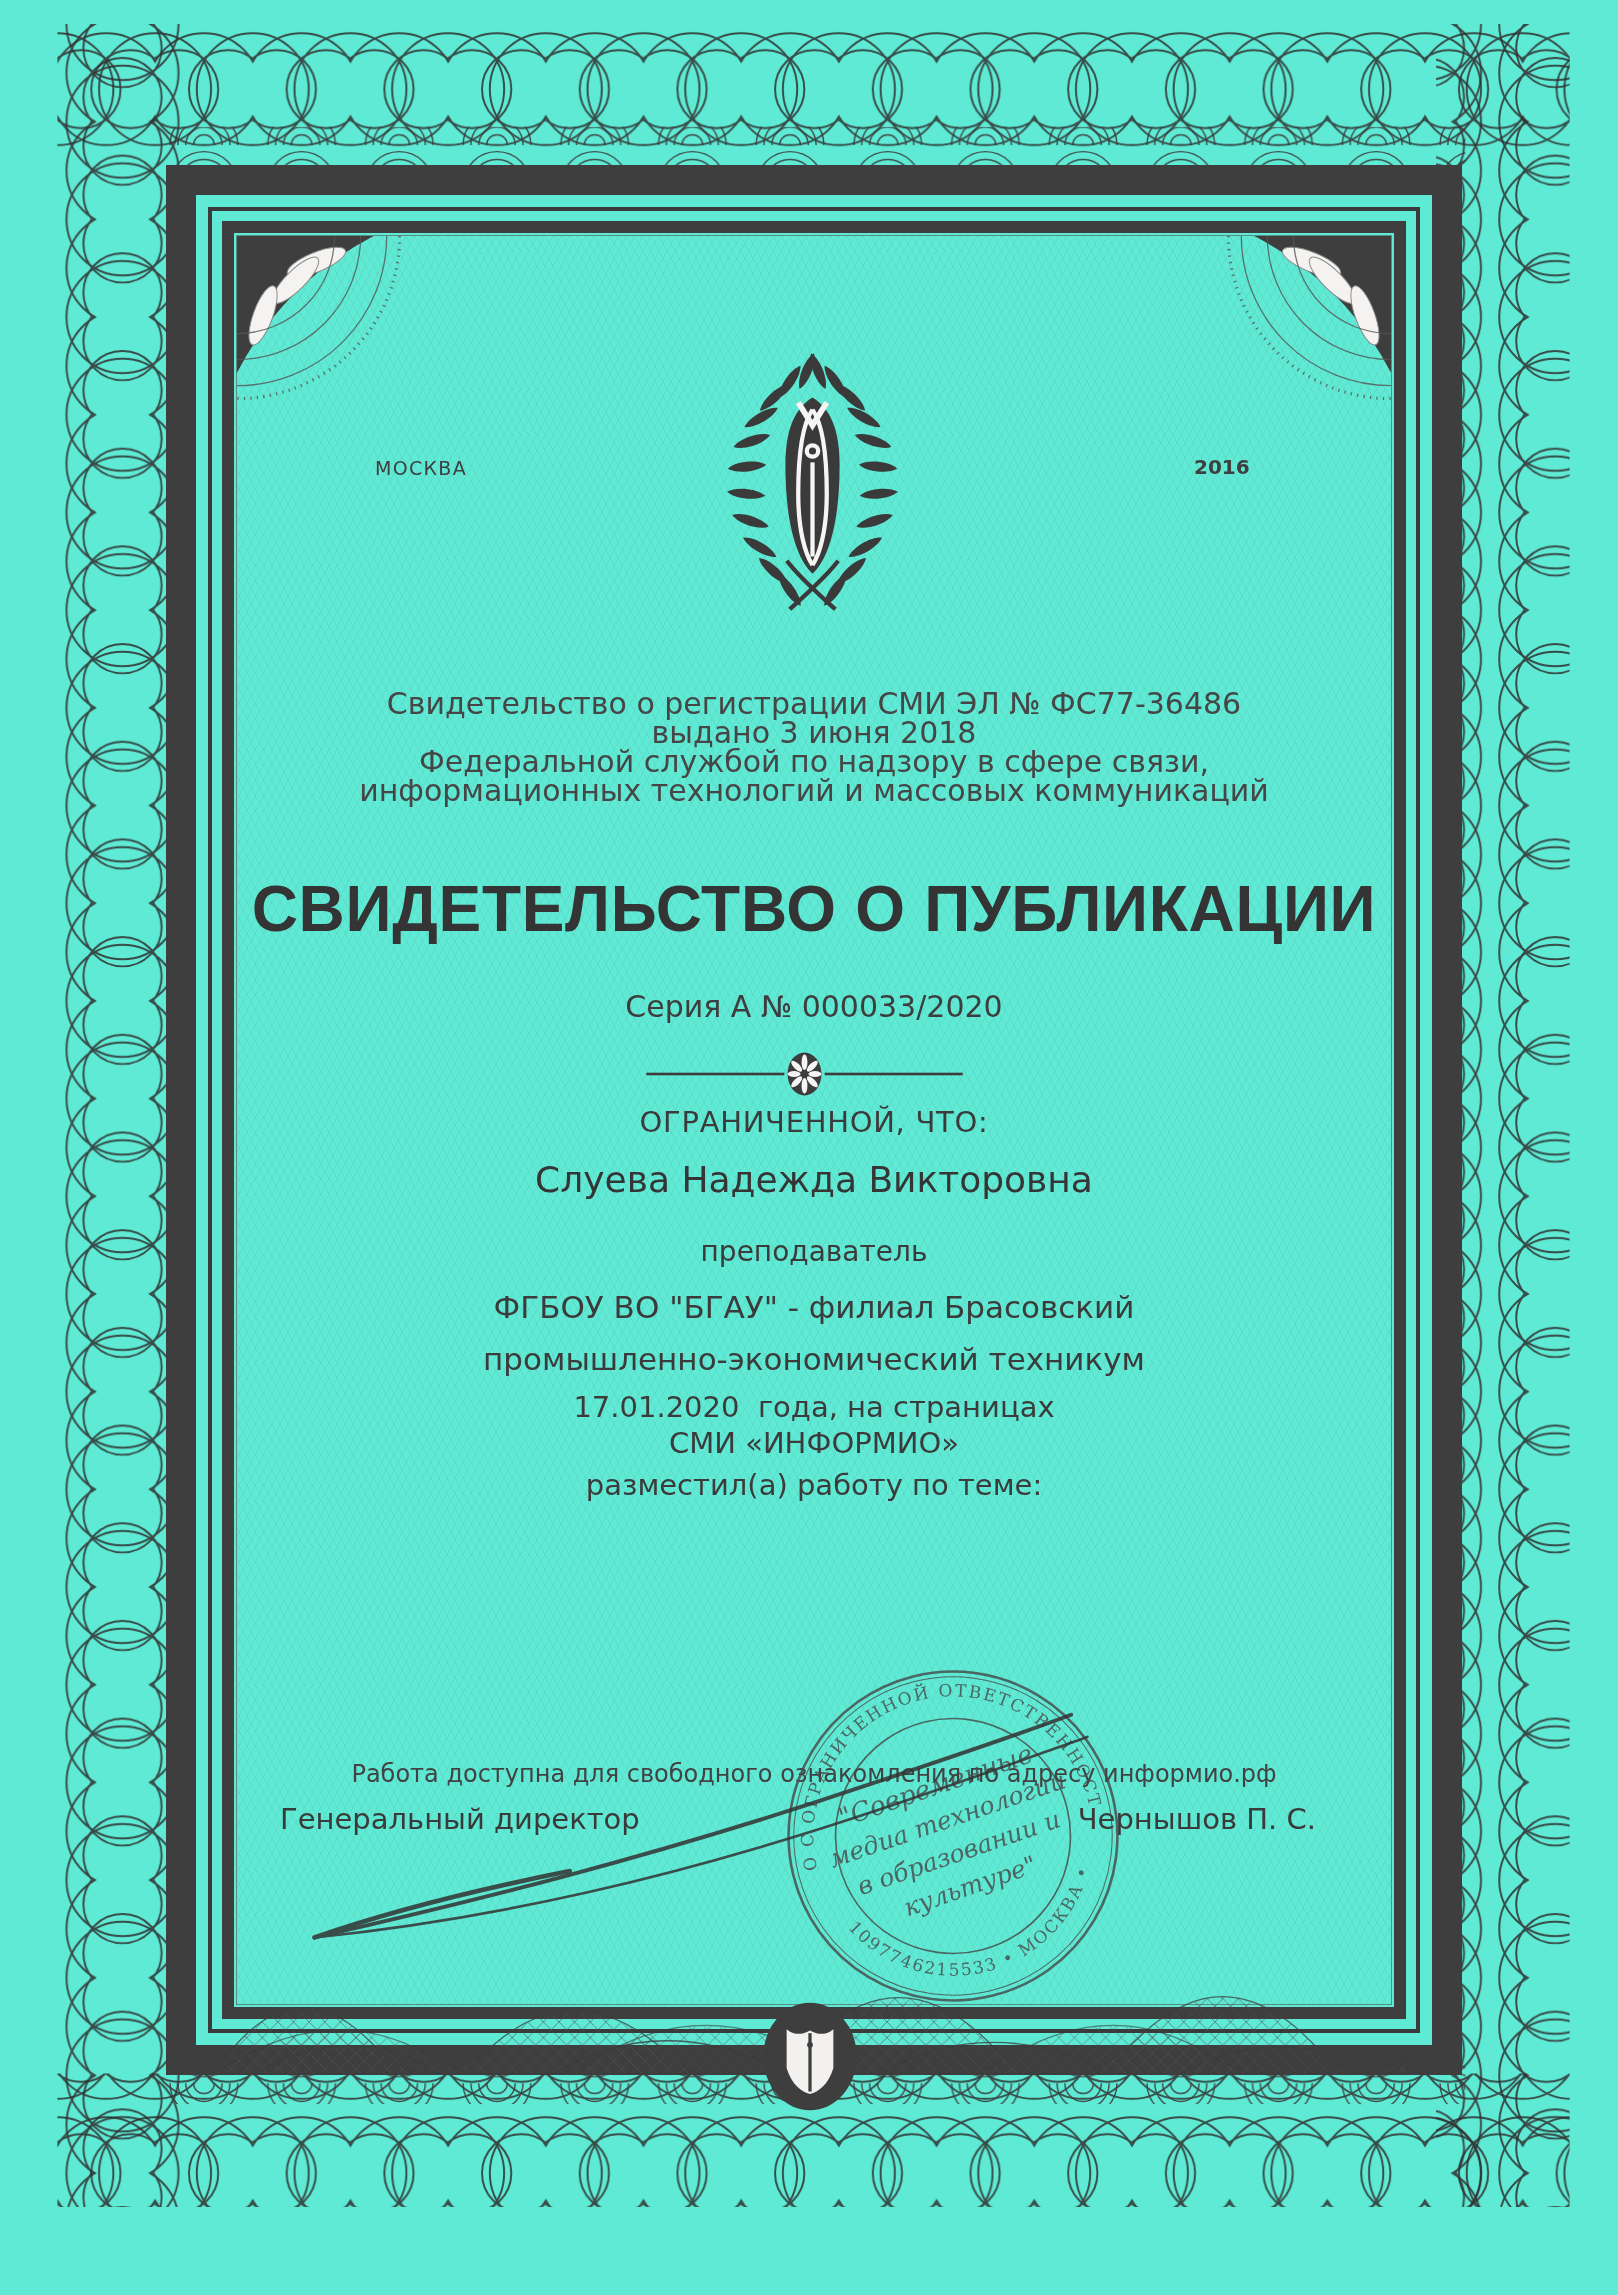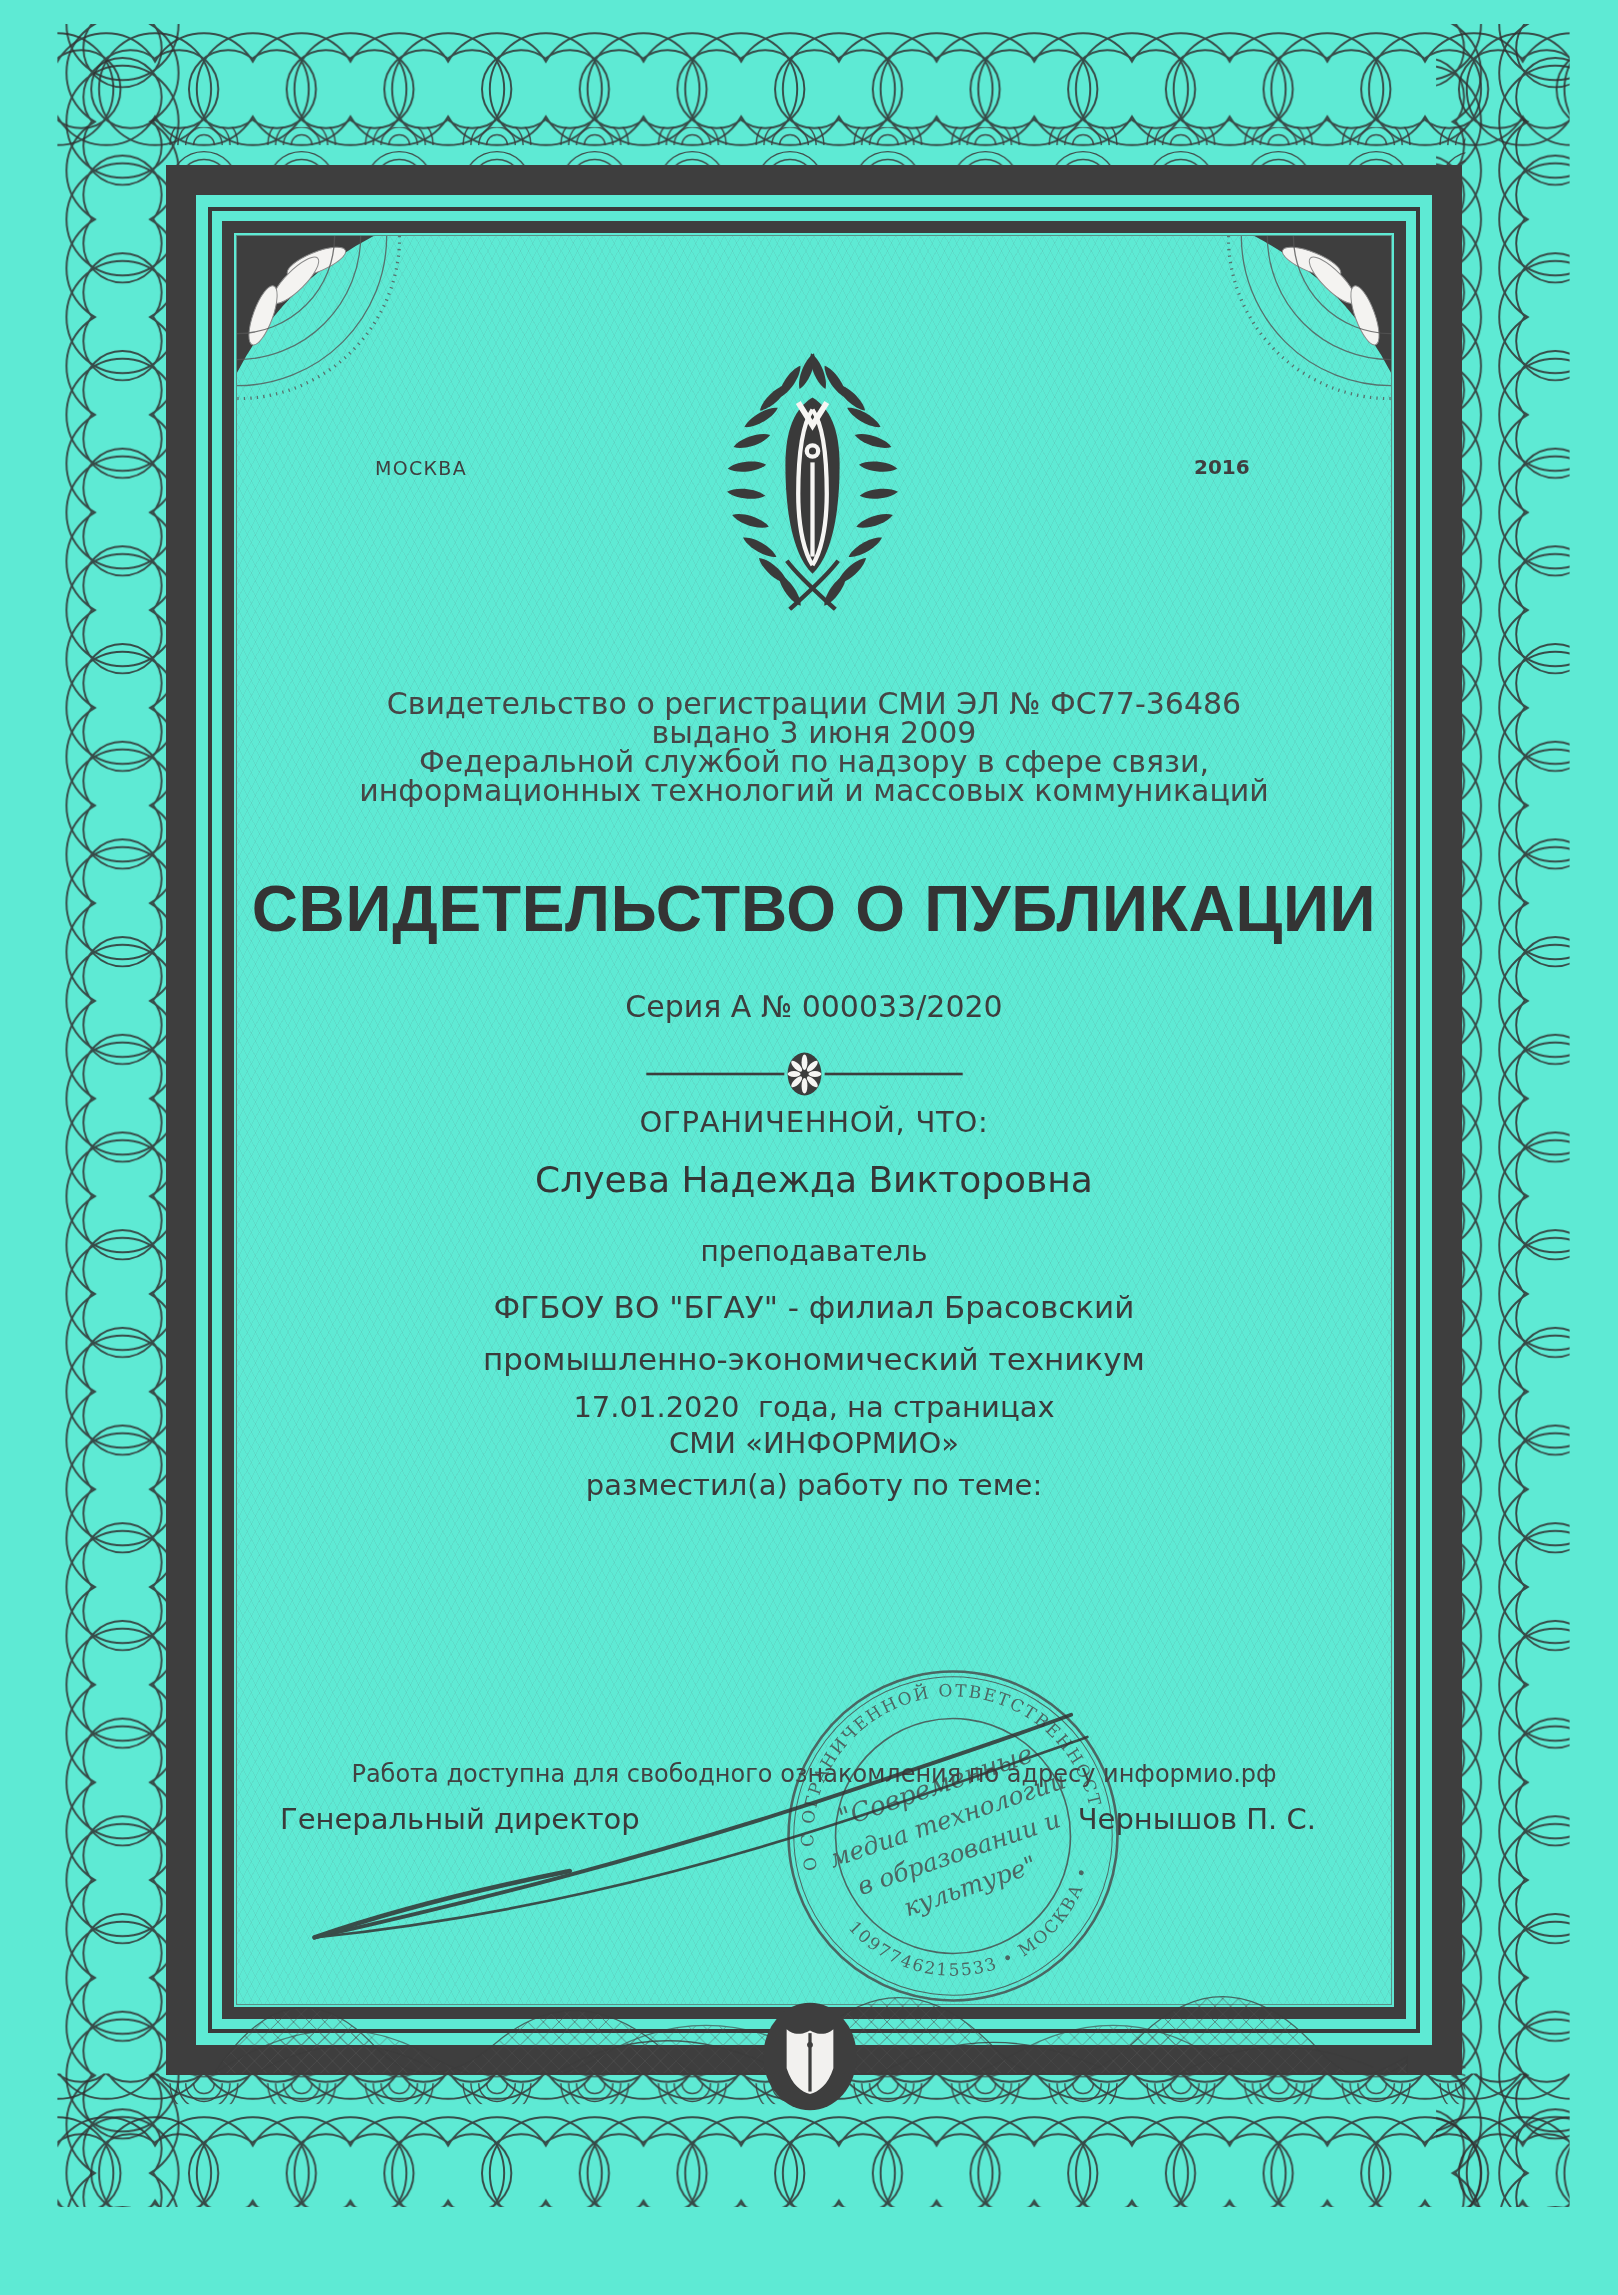--- a/index.html
+++ b/index.html
@@ -177,21 +177,21 @@
     <path d="M150,92 C136,112 130,150 130,210 C130,262 140,295 150,310" stroke="#f6f5f3" stroke-width="6" fill="none"></path>
     <path d="M150,92 C164,112 170,150 170,210 C170,262 160,295 150,310" stroke="#f6f5f3" stroke-width="6" fill="none"></path>
     <path d="M130,82 L150,114 L170,82" stroke="#f6f5f3" stroke-width="8" fill="none"></path>
     <circle cx="150" cy="150" r="11" fill="#f6f5f3"></circle>
     <circle cx="150" cy="150" r="5" fill="#3a3a3a"></circle>
     <rect x="147" y="166" width="6" height="132" fill="#f6f5f3"></rect>
   </svg>
 
   <div id="reg" class="ctr">
     <div>Свидетельство о регистрации СМИ ЭЛ № ФС77-36486</div>
-    <div>выдано 3 июня 2009</div>
+    <div>выдано 3 июня 2018</div>
     <div>Федеральной службой по надзору в сфере связи,</div>
     <div>информационных технологий и массовых коммуникаций</div>
   </div>
 
   <div id="title" class="ctr">СВИДЕТЕЛЬСТВО О ПУБЛИКАЦИИ</div>
 
   <div id="serial" class="ctr">Серия А № 000033/2020</div>
 
   <svg id="divider" class="abs" width="319" height="56" viewBox="0 0 490 86">
     <rect x="2" y="41" width="212" height="4" fill="#3c3c3c"></rect>

